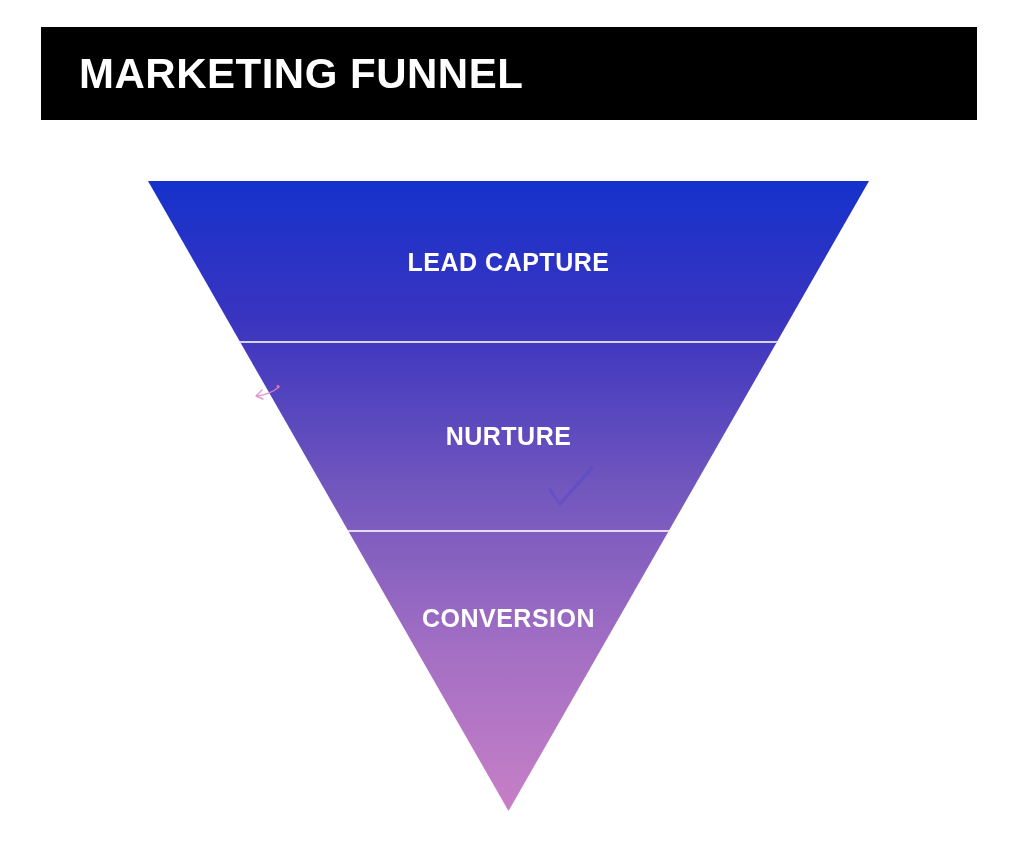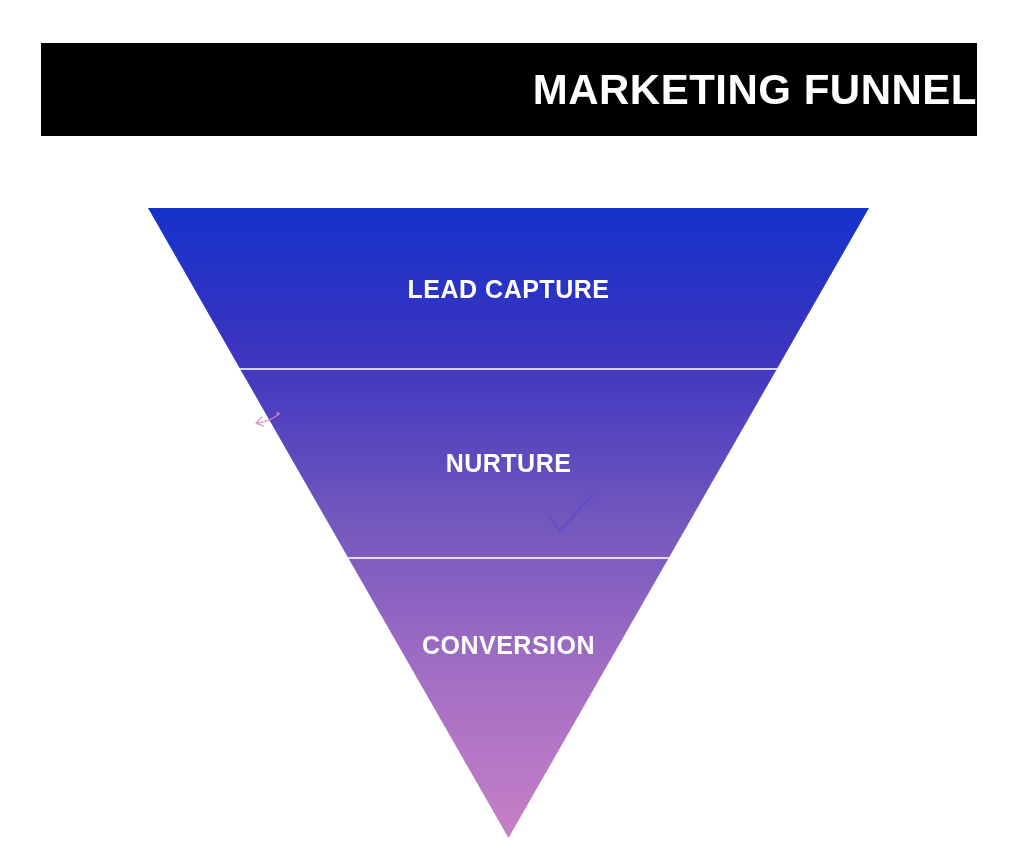--- a/index.html
+++ b/index.html
@@ -12,42 +12,41 @@
     position: relative;
     width: 1024px;
     height: 848px;
     background: #ffffff;
     overflow: hidden;
   }
   
   .header-bar {
     position: absolute;
     left: 41px;
-    top: 43px;
+    top: 27px;
     width: 936px;
     height: 93px;
     background: #000000;
     display: flex;
     align-items: center;
-    justify-content: flex-end;
   }
   .header-bar h1 {
     margin: 0;
     padding-left: 38px;
     font-size: 42px;
     font-weight: 700;
     letter-spacing: 0.5px;
     color: #ffffff;
     line-height: 1;
   }
   
   .funnel-wrap {
     position: absolute;
     left: 148px;
-    top: 208px;
+    top: 181px;
     width: 721px;
     height: 630px;
     text-decoration: underline;
   }
   .funnel {
     position: absolute;
     inset: 0;
     background: linear-gradient(180deg,
       #1532cb 0%,
       #3a34c0 22%,

